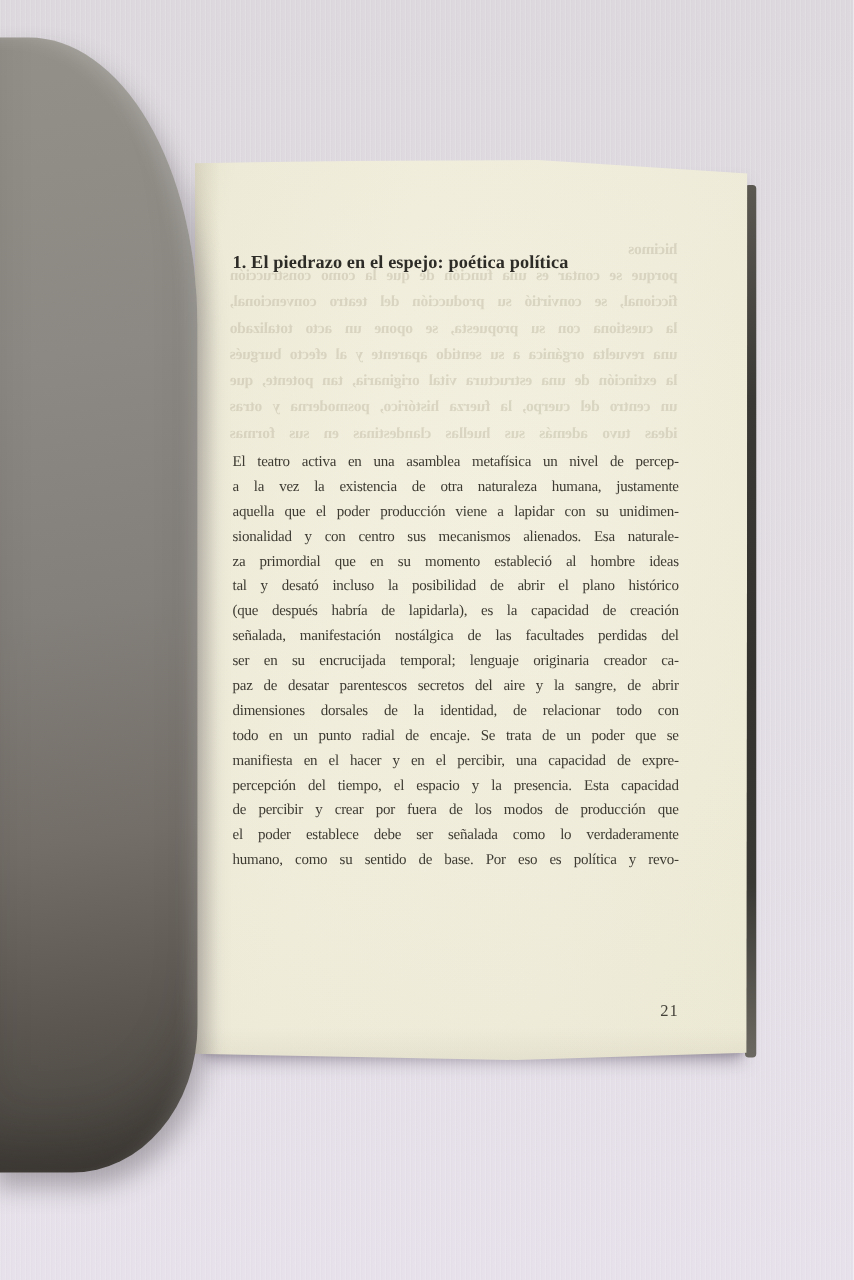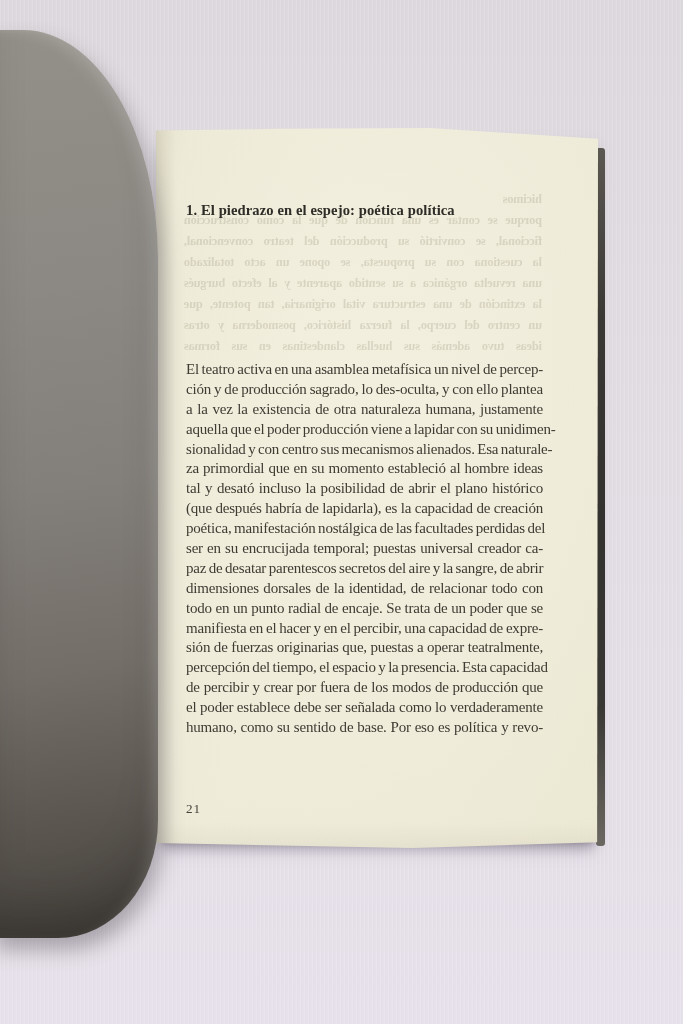--- a/index.html
+++ b/index.html
@@ -59,27 +59,27 @@
     letter-spacing:-.2px;word-spacing:-1px;text-align:justify;text-align-last:justify;
   }
 
   .chapter-title{
     position:absolute;left:30px;top:74px;margin:0;
     font-size:14.6px;font-weight:700;color:var(--ink-title);letter-spacing:.1px;
   }
 
   .body-text{position:absolute;left:30px;top:232px;width:357px;}
   .body-line{
-    font-size:15px;line-height:19.9px;height:19.9px;color:var(--ink);
+    font-size:12px;line-height:19.9px;height:19.9px;color:var(--ink);
     letter-spacing:-.2px;word-spacing:-1px;
     text-align:justify;text-align-last:justify;white-space:nowrap;overflow:visible;
   }
 
   .page-number{
-    position:absolute;left:30px;top:673px;width:357px;text-align:left;
+    position:absolute;left:30px;top:673px;width:357px;text-align:right;
     font-size:13.2px;color:#45423a;letter-spacing:.8px;
   }
 
   
   .turned-page{
     position:absolute;left:-10px;top:30px;width:168px;height:908px;
     border-radius:0 135px 100px 0 / 0 230px 118px 0;
     background:linear-gradient(172deg,var(--gray-top) 0%,#8c8984 28%,var(--gray-mid) 50%,#736e68 70%,#5b5650 86%,var(--gray-bottom) 100%);
     box-shadow:5px 12px 20px rgba(96,88,98,.45);
   }
@@ -111,34 +111,32 @@
         <div class="ghost-line">la extinción de una estructura vital originaria, tan potente, que</div>
         <div class="ghost-line">un centro del cuerpo, la fuerza histórico, posmoderna y otras</div>
         <div class="ghost-line">ideas tuvo además sus huellas clandestinas en sus formas</div>
       </div>
 
     <h2 class="chapter-title">1. El piedrazo en el espejo: poética política</h2>
 
     <div class="body-text">
 
     <div class="body-line">El teatro activa en una asamblea metafísica un nivel de percep-</div>
-        <div class="body-line">ción y de producción sagrado, lo des-oculta, y con ello plantea</div>
         <div class="body-line">a la vez la existencia de otra naturaleza humana, justamente</div>
         <div class="body-line">aquella que el poder producción viene a lapidar con su unidimen-</div>
         <div class="body-line">sionalidad y con centro sus mecanismos alienados. Esa naturale-</div>
         <div class="body-line">za primordial que en su momento estableció al hombre ideas</div>
         <div class="body-line">tal y desató incluso la posibilidad de abrir el plano histórico</div>
         <div class="body-line">(que después habría de lapidarla), es la capacidad de creación</div>
-        <div class="body-line">poética, manifestación nostálgica de las facultades perdidas del</div>
-        <div class="body-line">ser en su encrucijada temporal; puestas universal creador ca-</div>
+        <div class="body-line">señalada, manifestación nostálgica de las facultades perdidas del</div>
+        <div class="body-line">ser en su encrucijada temporal; lenguaje originaria creador ca-</div>
         <div class="body-line">paz de desatar parentescos secretos del aire y la sangre, de abrir</div>
         <div class="body-line">dimensiones dorsales de la identidad, de relacionar todo con</div>
         <div class="body-line">todo en un punto radial de encaje. Se trata de un poder que se</div>
         <div class="body-line">manifiesta en el hacer y en el percibir, una capacidad de expre-</div>
-        <div class="body-line">sión de fuerzas originarias que, puestas a operar teatralmente,</div>
         <div class="body-line">percepción del tiempo, el espacio y la presencia. Esta capacidad</div>
         <div class="body-line">de percibir y crear por fuera de los modos de producción que</div>
         <div class="body-line">el poder establece debe ser señalada como lo verdaderamente</div>
         <div class="body-line">humano, como su sentido de base. Por eso es política y revo-</div>
       </div>
 
     <div class="page-number">21</div>
 
   </div>
 

